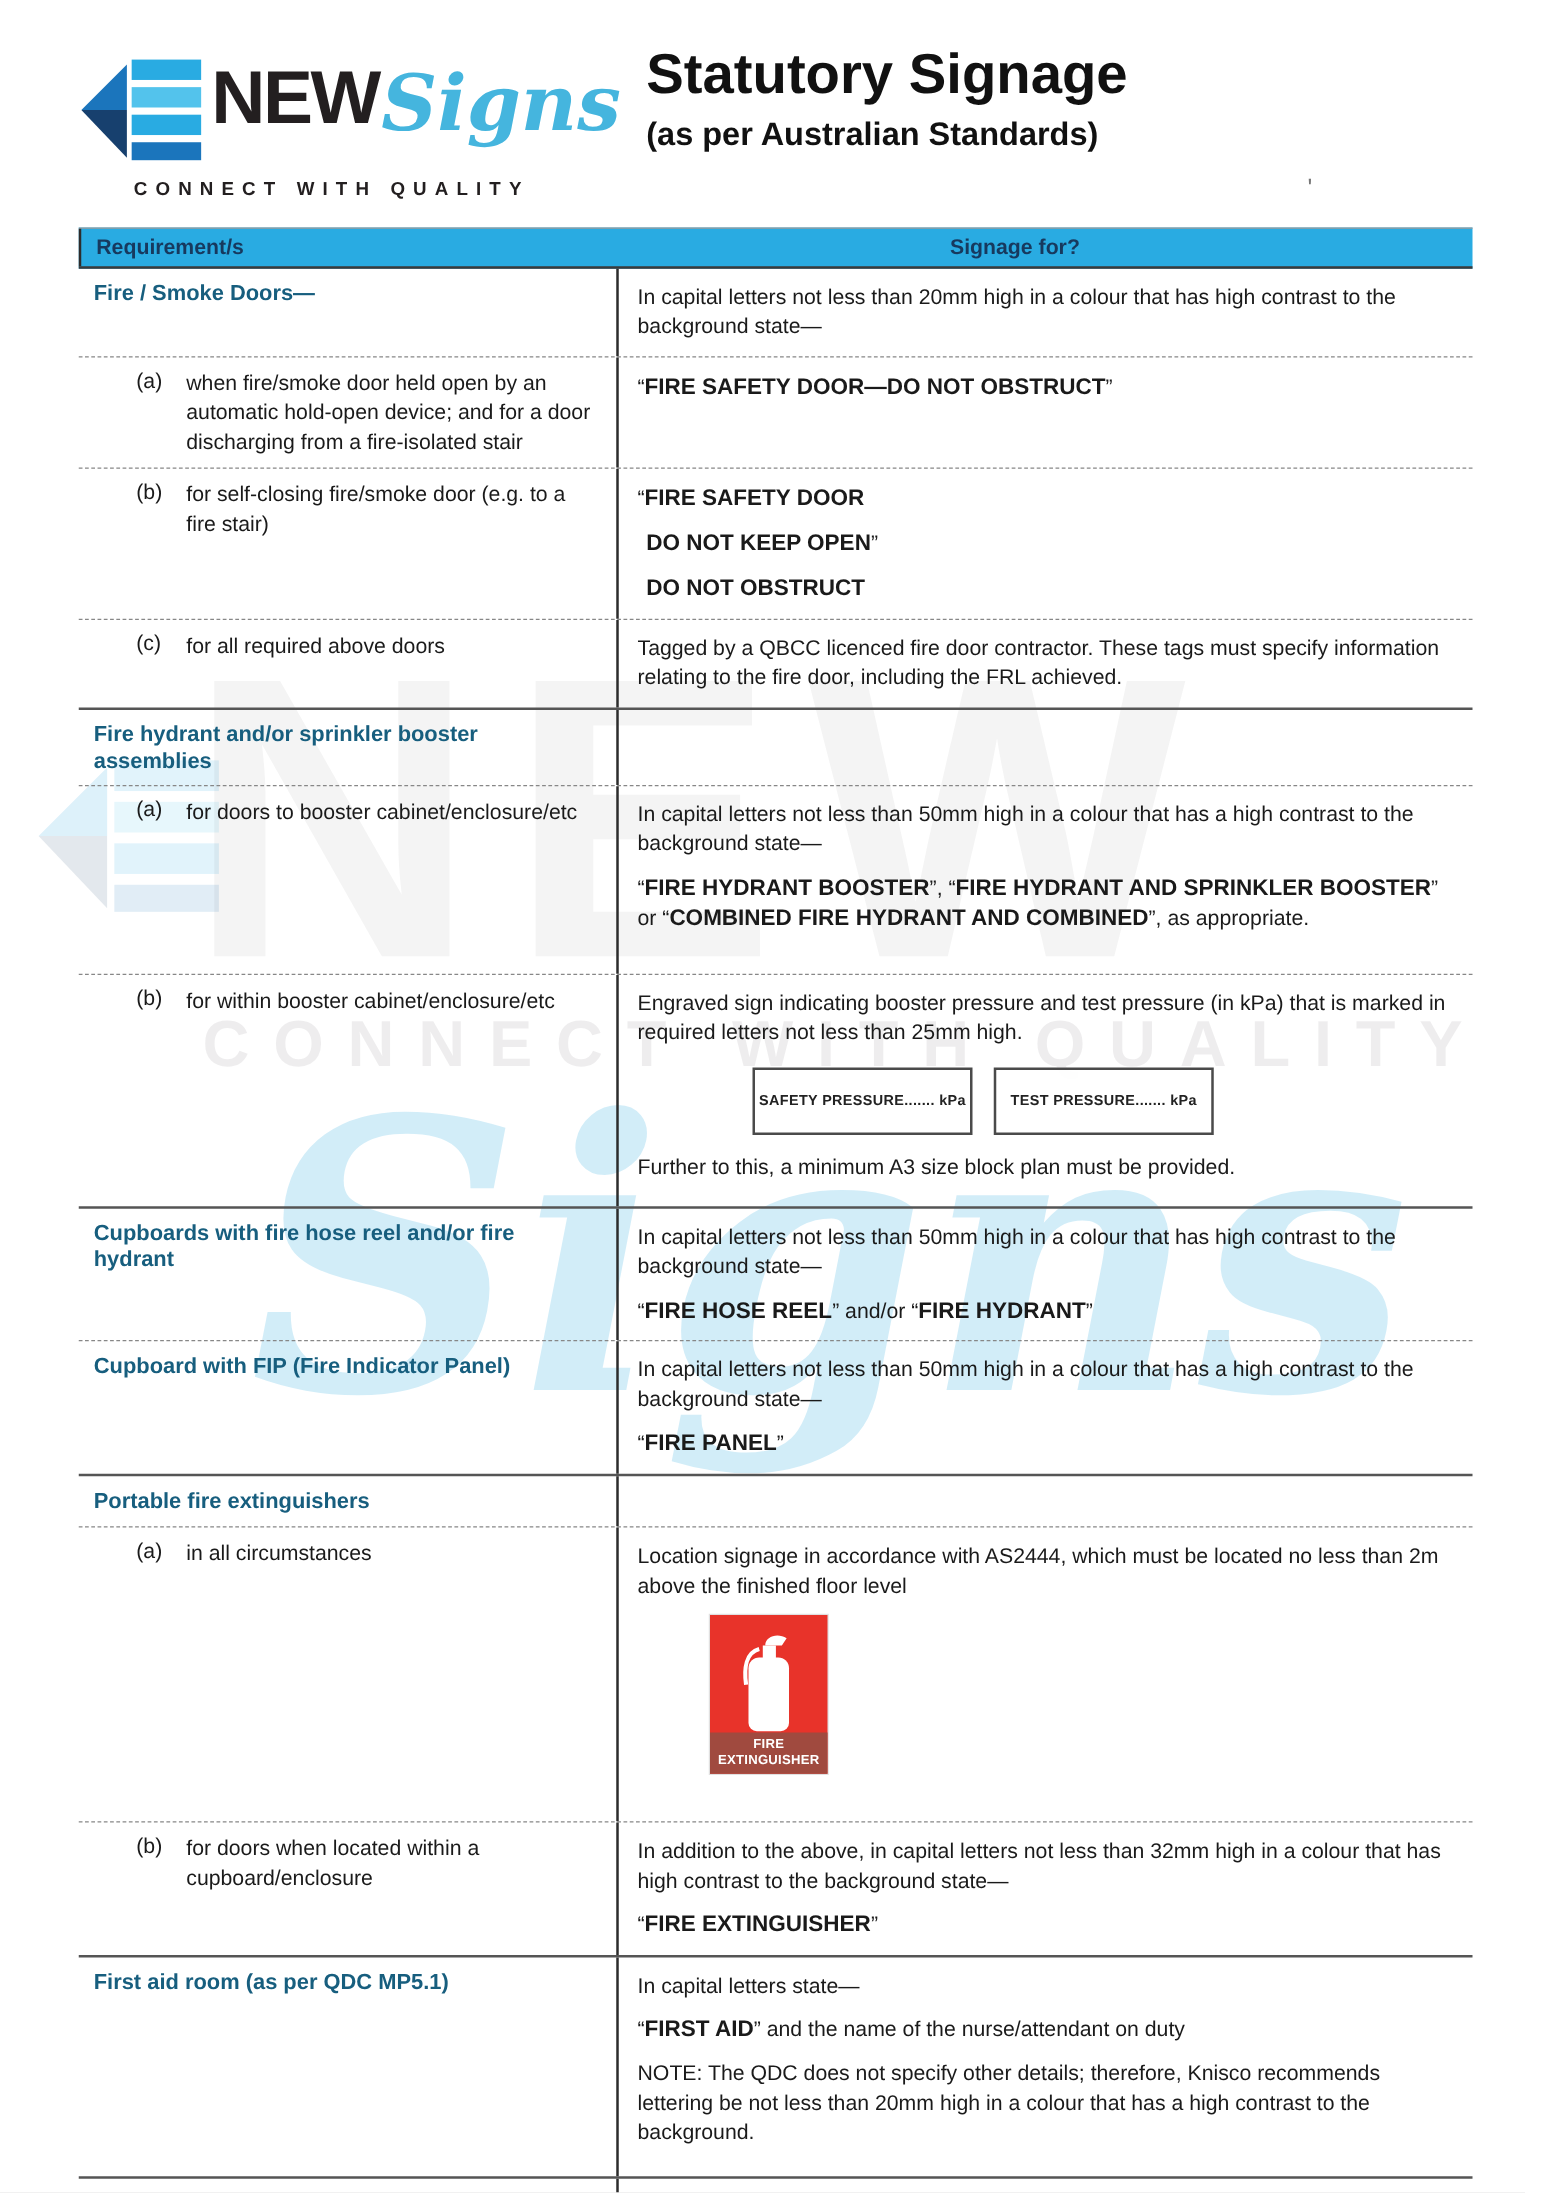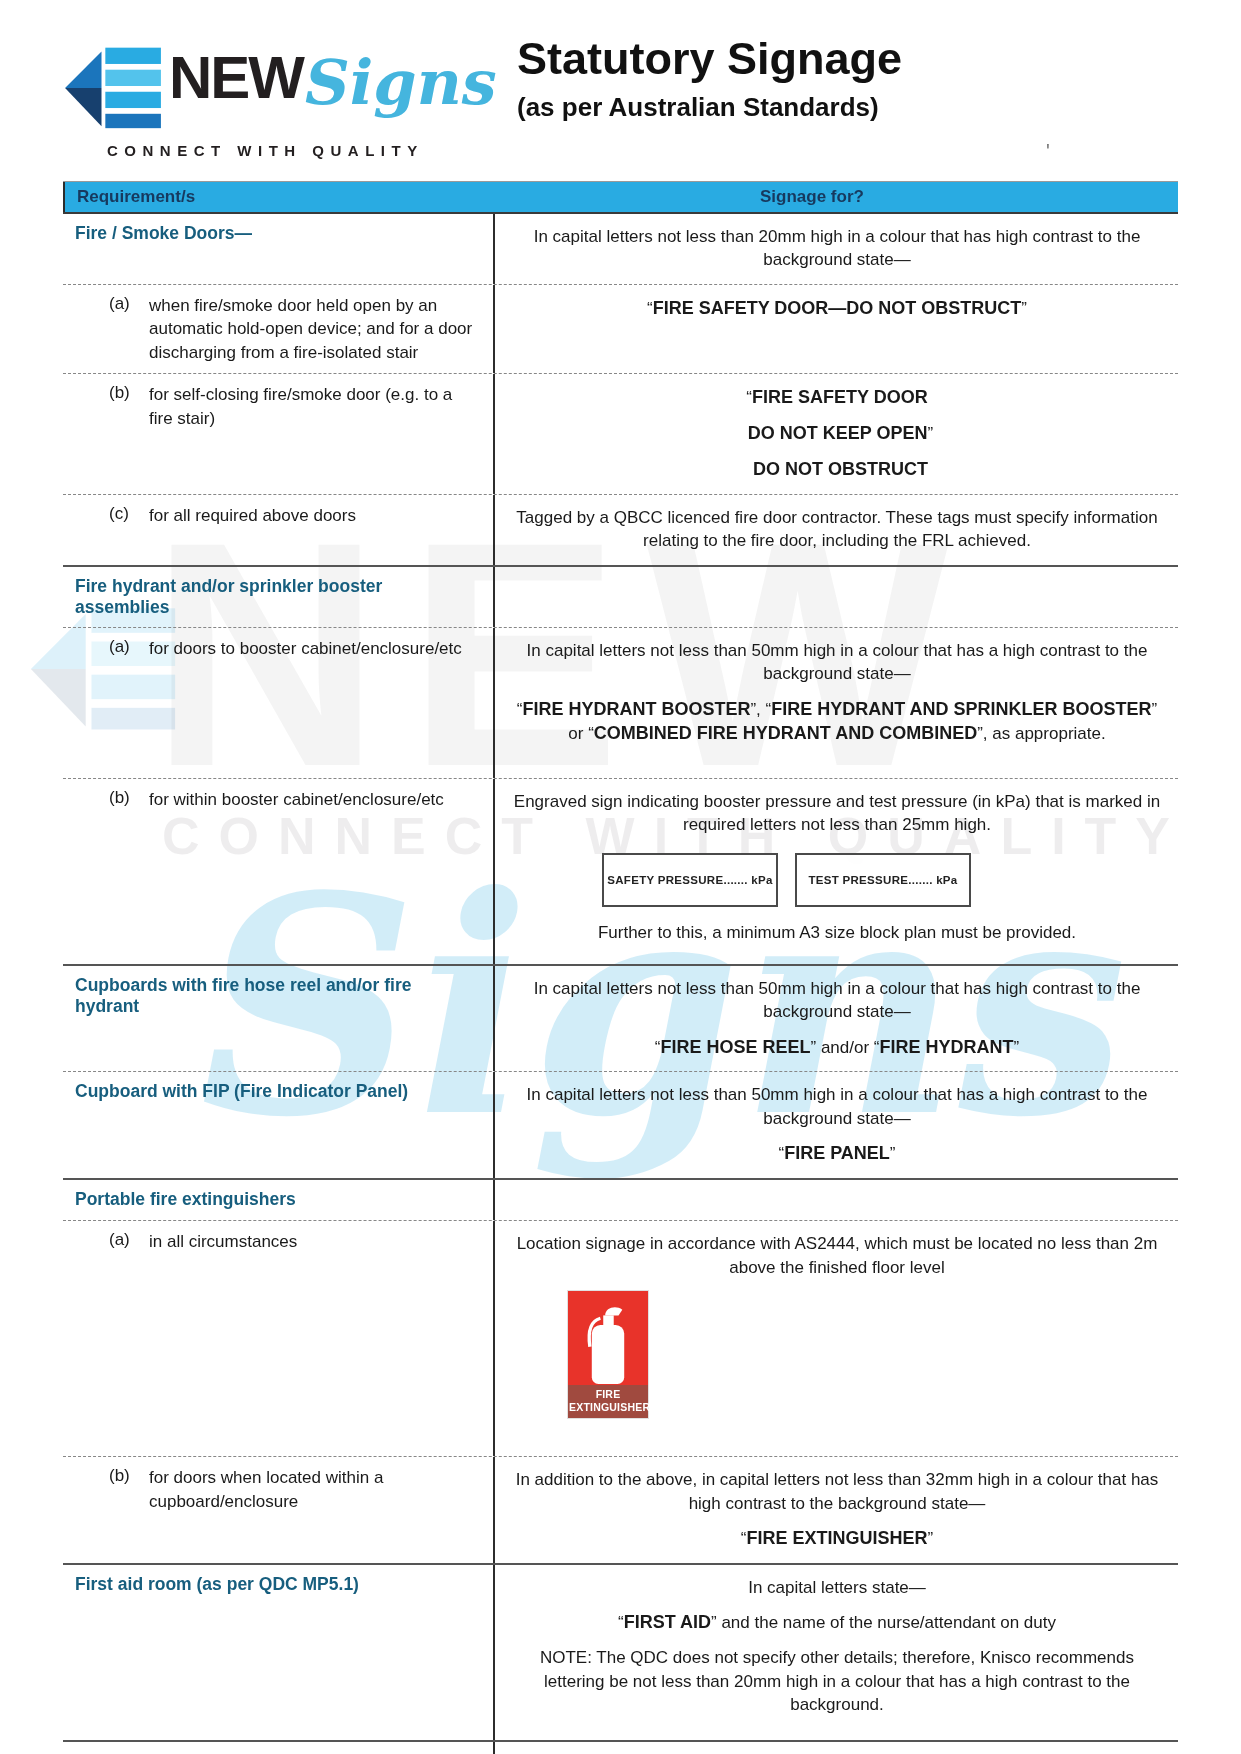--- a/index.html
+++ b/index.html
@@ -74,35 +74,35 @@
   .row{display:flex;}
   .div-dashed{border-top:1px dashed #878787;}
   .div-solid{border-top:2px solid #555;}
   .cell{box-sizing:border-box;padding:9px 14px 9px 12px;}
   .cell.left{width:430px;flex:0 0 430px;}
   .cell.right{flex:1;border-left:2px solid #2c2c2c;padding-left:15px;}
   .sect-text{color:var(--section-text,#175E7E);font-weight:bold;font-size:17.5px;}
   .cell.left.item{padding-left:46px;display:flex;}
   .marker{flex:0 0 40px;font-size:17px;}
   .item-text{flex:1;font-size:17px;line-height:1.38;padding-right:4px;}
-  .para{margin:2px 0 11px;line-height:1.38;font-size:17px;text-align:center;}
+  .para{margin:2px 0 11px;line-height:1.38;font-size:17px;}
   .para:last-child{margin-bottom:3px;}
   .para .b{font-weight:bold;font-size:18px;}
   .para.ind{padding-left:7px;}
   
   .pgroup{display:flex;gap:17px;margin:16px 0 14px 92px;}
   .pbox{
     border:2px solid #4a4a4a;width:172px;height:50px;
     display:flex;align-items:center;justify-content:center;
     font-size:11.5px;font-weight:bold;letter-spacing:0.3px;
     background:rgba(255,255,255,0.9);color:#222;
   }
   
   .ext{
-    width:80px;height:127px;margin:12px 0 6px 58px;
+    width:94px;height:127px;margin:12px 0 6px 58px;
     background:var(--sign-red,#E8332A);
     display:flex;flex-direction:column;
     box-shadow:0 0 0 1px rgba(0,0,0,0.12);
   }
   .ext-top{flex:1;display:flex;align-items:flex-end;justify-content:center;overflow:hidden;}
   .ext-label{
     background:var(--sign-red-dark,#A04A3F);
     color:#fff;text-align:center;font-weight:bold;
     font-size:10.5px;line-height:1.18;padding:3px 1px 5px;letter-spacing:0.2px;
   }

